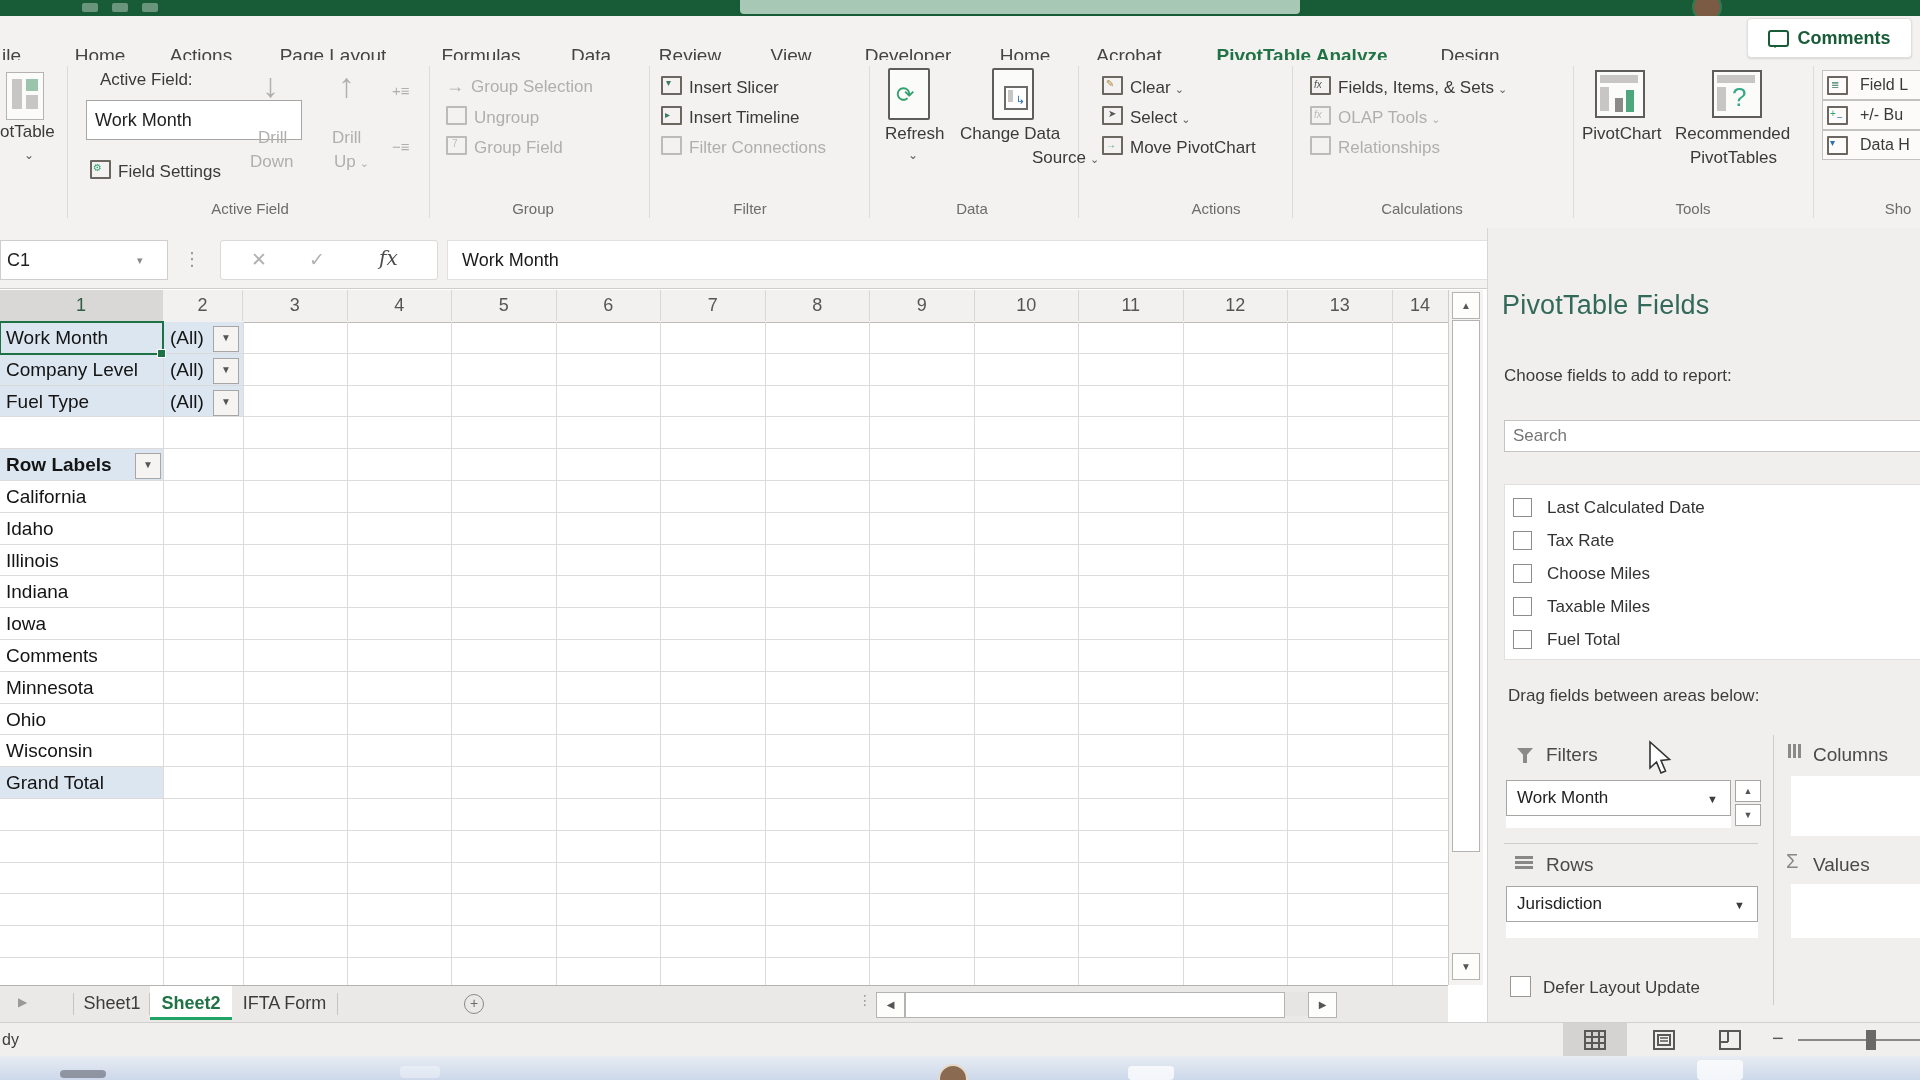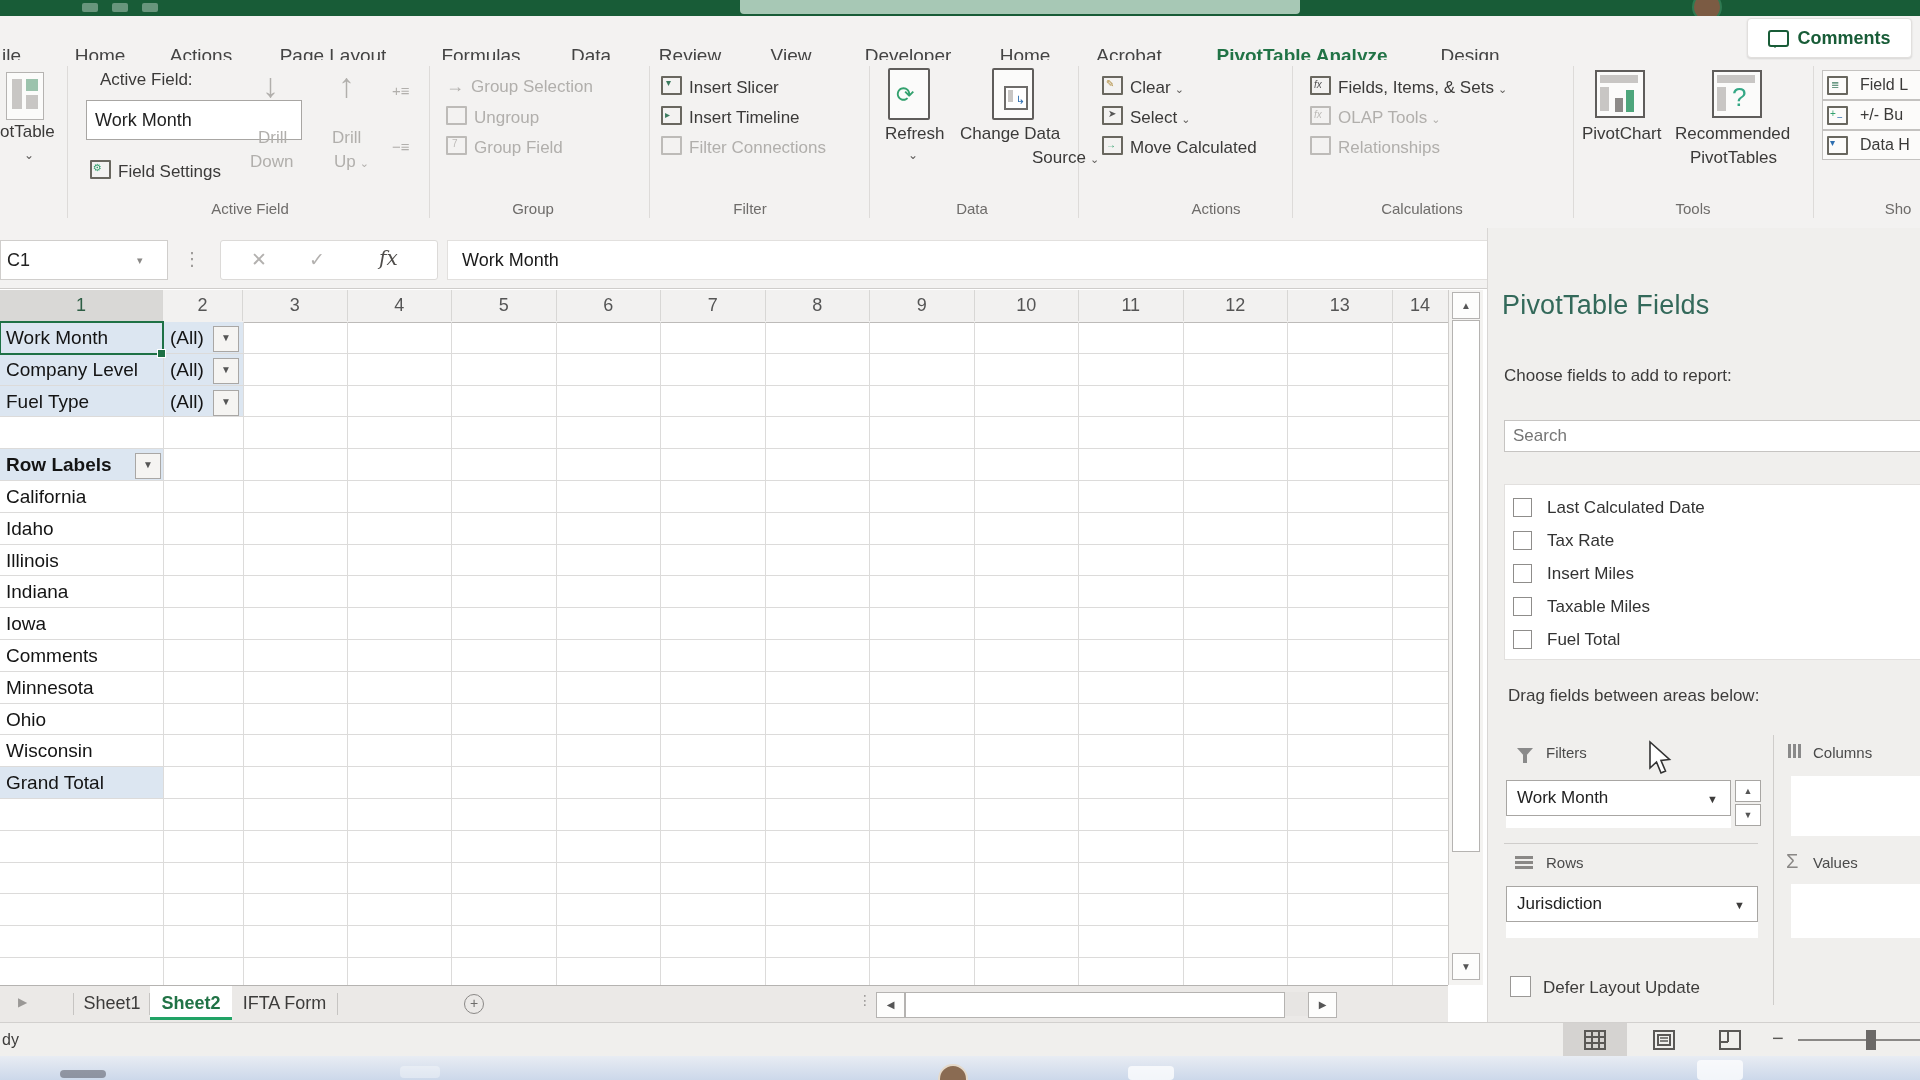--- a/index.html
+++ b/index.html
@@ -69,21 +69,21 @@
   .pill{position:absolute;background:rgba(255,255,255,.75);border-radius:4px;}
   
   .pane{left:1487px;top:228px;width:433px;height:794px;background:#f0efed;border-left:1px solid #d8d6d4;}
   .pane .title{position:absolute;left:14px;top:62px;font-size:27px;color:#33695a;letter-spacing:.2px;}
   .pane .sub{position:absolute;left:16px;top:138px;font-size:17px;color:#3d3c3b;}
   .srch{position:absolute;left:16px;top:192px;width:420px;height:32px;background:#fff;border:1px solid #c6c4c2;font-size:17px;color:#333;padding:0 8px;box-sizing:border-box;font-family:"Liberation Sans",sans-serif;}
   .fieldlist{position:absolute;left:16px;top:256px;width:420px;height:174px;background:#fff;border:1px solid #e2e0de;}
   .fitem{position:absolute;left:8px;height:33px;display:flex;align-items:center;gap:15px;font-size:17px;color:#333;}
   .cb{width:17px;height:17px;background:#fff;border:1px solid #8f8d8b;flex:0 0 auto;}
   .hint{position:absolute;left:20px;top:458px;font-size:17px;color:#3d3c3b;}
-  .areahead{position:absolute;font-size:15px;color:#4a4a4a;}
+  .areahead{position:absolute;font-size:19px;color:#4a4a4a;}
   .pane-vdiv{position:absolute;left:285px;top:507px;width:1px;height:270px;background:#cfcdcb;}
   .pane-hdiv{position:absolute;left:16px;top:615px;width:254px;height:1px;background:#cfcdcb;}
   .fieldbox{position:absolute;background:#fff;border:1px solid #a8a6a3;font-size:17px;color:#222;display:flex;align-items:center;padding-left:10px;box-sizing:border-box;}
   .whitearea{position:absolute;background:#fff;}
   .spinbtn{position:absolute;width:26px;height:22px;background:#fff;border:1px solid #a8a6a3;text-align:center;line-height:20px;font-size:9px;color:#555;box-sizing:border-box;}
   .funnel{width:0;height:0;border-left:8px solid transparent;border-right:8px solid transparent;border-top:9px solid #8a8a8a;position:relative;}
   .funnel:after{content:"";position:absolute;left:-2px;top:-2px;width:4px;height:8px;background:#8a8a8a;}
   .colsicon span{display:inline-block;width:3px;height:14px;background:#8a8a8a;margin-right:2px;}
   
   .cursor{pointer-events:none;}
@@ -175,21 +175,21 @@
         <span class="abs" style="left:10px;top:16px;width:20px;height:20px;border:2px solid #6e6c6a;background:#fff"></span>
         <span class="abs" style="left:14px;top:20px;width:5px;height:12px;background:#c8c6c4"></span>
         <span class="abs" style="left:22px;top:24px;font-size:11px;color:#2f6fb0">↳</span>
       </div>
     <div class="ritem" style="left:960px;top:64px">Change Data</div>
     <div class="ritem" style="left:1032px;top:88px"><span>Source</span><span class="chev">⌄</span></div>
     <div class="glabel" style="left:972px">Data</div>
 
     <div class="ritem" style="left:1102px;top:16px"><span class="mini-ic"><i style="left:2px;top:1px;color:#b08c3e">✎</i></span><span>Clear</span><span class="chev">⌄</span></div>
     <div class="ritem" style="left:1102px;top:46px"><span class="mini-ic"><i style="left:4px;top:1px;color:#555">➤</i></span><span>Select</span><span class="chev">⌄</span></div>
-    <div class="ritem" style="left:1102px;top:76px"><span class="mini-ic"><i style="left:2px;top:2px;color:#33a16e">→</i></span><span>Move Calculated</span></div>
+    <div class="ritem" style="left:1102px;top:76px"><span class="mini-ic"><i style="left:2px;top:2px;color:#33a16e">→</i></span><span>Move PivotChart</span></div>
     <div class="glabel" style="left:1216px">Actions</div>
 
     <div class="ritem" style="left:1310px;top:16px"><span class="mini-ic"><i style="left:2px;top:2px;color:#555;font-style:italic">fx</i></span><span>Fields, Items, &amp; Sets</span><span class="chev">⌄</span></div>
     <div class="ritem rgray" style="left:1310px;top:46px"><span class="mini-ic gray"><i style="left:2px;top:2px;color:#bdbbb8;font-style:italic">fx</i></span><span>OLAP Tools</span><span class="chev rgray">⌄</span></div>
     <div class="ritem rgray" style="left:1310px;top:76px"><span class="mini-ic gray"></span><span>Relationships</span></div>
     <div class="glabel" style="left:1422px">Calculations</div>
 
     <div class="abs" style="left:1595px;top:10px;width:46px;height:44px;border:2px solid #5f5d5b;background:#fbfbfa">
       <span class="abs" style="left:3px;top:3px;width:38px;height:8px;background:#c8c6c4"></span>
       <span class="abs" style="left:3px;top:15px;width:9px;height:24px;background:#c8c6c4"></span>
@@ -353,21 +353,21 @@
       <div class="fitem" style="top:6px">
           <span class="cb"></span>
           <span>Last Calculated Date</span>
         </div>
       <div class="fitem" style="top:39px">
           <span class="cb"></span>
           <span>Tax Rate</span>
         </div>
       <div class="fitem" style="top:72px">
           <span class="cb"></span>
-          <span>Insert Miles</span>
+          <span>Choose Miles</span>
         </div>
       <div class="fitem" style="top:105px">
           <span class="cb"></span>
           <span>Taxable Miles</span>
         </div>
       <div class="fitem" style="top:138px">
           <span class="cb"></span>
           <span>Fuel Total</span>
         </div>
     </div>

